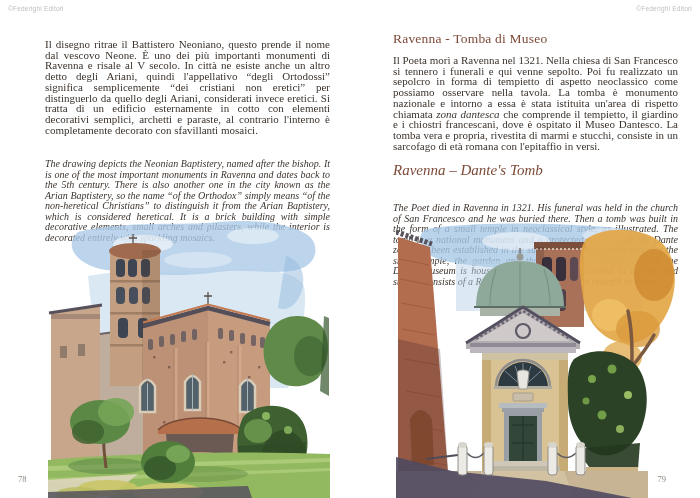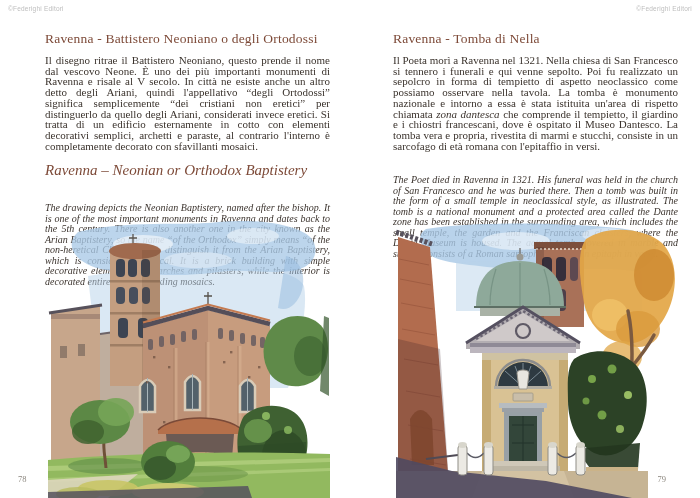--- a/index.html
+++ b/index.html
@@ -37,29 +37,28 @@
 </style>
 </head>
 <body>
 
 <div class="spread">
 
   <div class="watermark wm-left">©Federighi Editori</div>
   <div class="watermark wm-right">©Federighi Editori</div>
 
   <section class="page-col left">
-    <h1 class="title-it">Ravenna - Battistero Neoniano o degli Ortodossi</h1>
     <p class="body-it">Il disegno ritrae il Battistero Neoniano, questo prende il nome dal vescovo Neone. È uno dei più importanti monumenti di Ravenna e risale al V secolo. In città ne esiste anche un altro detto degli Ariani, quindi l'appellativo “degli Ortodossi” significa semplicemente “dei cristiani non eretici” per distinguerlo da quello degli Ariani, considerati invece eretici. Si tratta di un edificio esternamente in cotto con elementi decorativi semplici, archetti e paraste, al contrario l'interno è completamente decorato con sfavillanti mosaici.</p>
-    <h2 class="title-en">Ravenna – Neonian or Orthodox Baptistery</h2>
     <p class="body-en">The drawing depicts the Neonian Baptistery, named after the bishop. It is one of the most important monuments in Ravenna and dates back to the 5th century. There is also another one in the city known as the Arian Baptistery, so the name “of the Orthodox” simply means “of the non-heretical Christians” to distinguish it from the Arian Baptistery, which is considered heretical. It is a brick building with simple decorative elements, small arches and pilasters, while the interior is decorated entirely with sparkling mosaics.</p>
   </section>
 
   <section class="page-col right">
-    <h1 class="title-it">Ravenna - Tomba di Nella</h1>
+    <h1 class="title-it">Ravenna - Tomba di Museo</h1>
     <p class="body-it"><span>Il Poeta morì a Ravenna nel 1321. Nella chiesa di San Francesco si tennero i funerali e qui venne sepolto. Poi fu realizzato un sepolcro in forma di tempietto di aspetto neoclassico come possiamo osservare nella tavola. La tomba è monumento nazionale e intorno a essa è stata istituita un'area di rispetto chiamata </span><em>zona dantesca</em><span> che comprende il tempietto, il giardino e i chiostri francescani, dove è ospitato il Museo Dantesco. La tomba vera e propria, rivestita di marmi e stucchi, consiste in un sarcofago di età romana con l'epitaffio in versi.</span></p>
+    <h2 class="title-en">Ravenna – Dante's Tomb</h2>
     <p class="body-en">The Poet died in Ravenna in 1321. His funeral was held in the church of San Francesco and he was buried there. Then a tomb was built in the form of a small temple in neoclassical style, as illustrated. The tomb is a national monument and a protected area called the Dante zone has been established in the surrounding area, which includes the small temple, the garden and the Franciscan cloisters, where the Dante Museum is housed. The actual tomb, covered in marble and stucco, consists of a Roman sarcophagus with an epitaph in verse.</p>
   </section>
 
   <div class="illus illus-left">
     <svg width="282" height="282" viewBox="0 0 282 282" xmlns="http://www.w3.org/2000/svg">
       <g>
         <path d="M30,16 C75,4 140,10 170,6 C215,2 252,10 263,22 C272,33 267,48 252,53 C230,60 200,52 170,56 C130,62 90,58 58,54 C30,50 14,30 30,16 Z" fill="#a9c9e7" opacity="0.78"></path>
         <path d="M40,60 C80,52 140,58 180,54 C220,50 250,58 256,70 C260,92 252,122 246,152 L240,172 L60,172 C50,142 44,100 40,60 Z" fill="#b6d2ea" opacity="0.5"></path>
         <ellipse cx="95" cy="28" rx="30" ry="9" fill="#ffffff" opacity="0.55"></ellipse>
         <ellipse cx="205" cy="20" rx="26" ry="8" fill="#ffffff" opacity="0.45"></ellipse>

